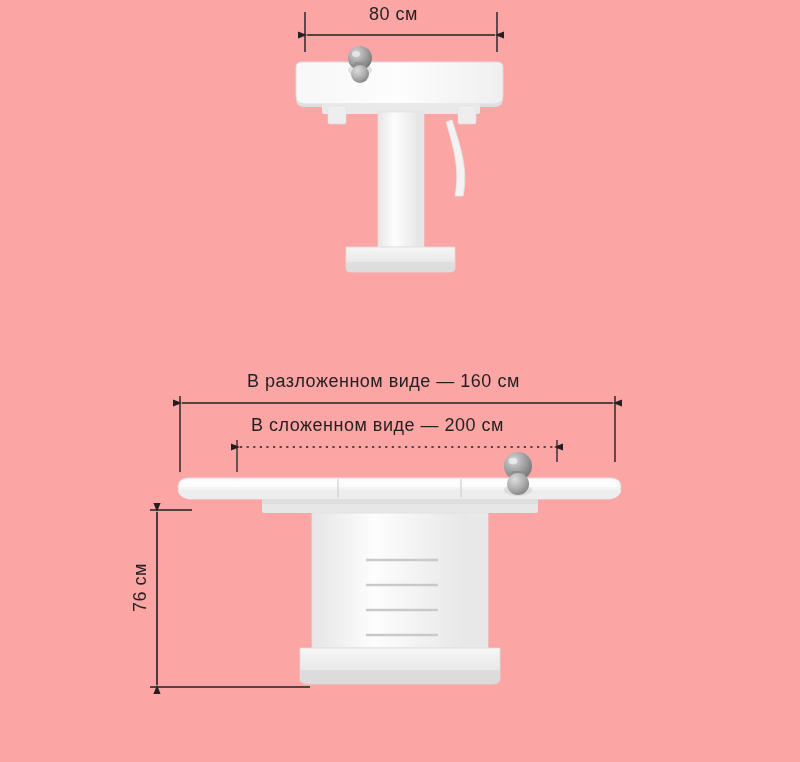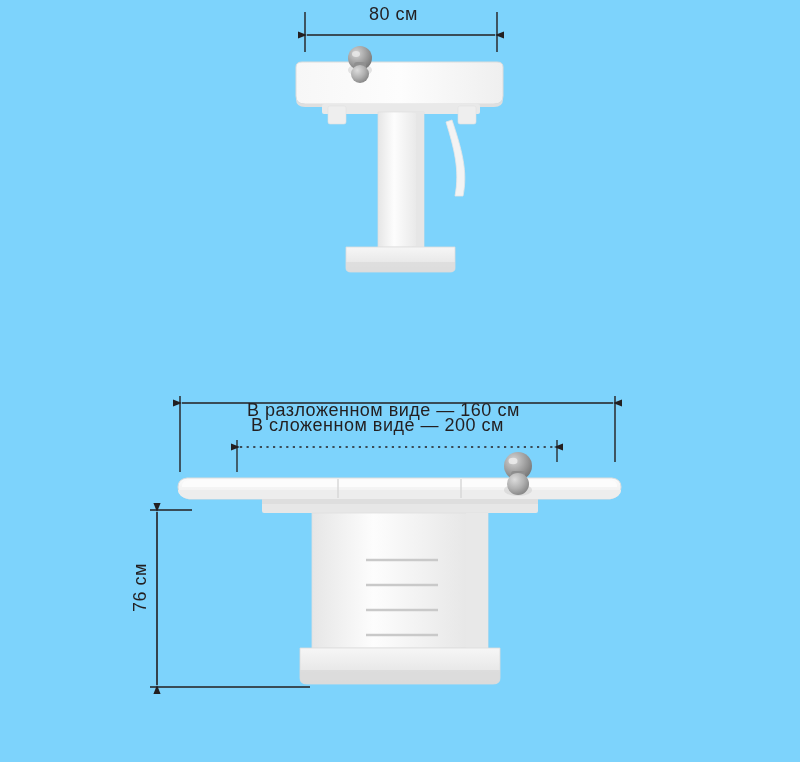--- a/index.html
+++ b/index.html
@@ -9,21 +9,21 @@
   }
   body {
     font-family: "Liberation Sans", sans-serif;
     color: #231f20;
   }
   #page {
     position: relative;
     width: 800px;
     height: 762px;
     overflow: hidden;
-    background: #7dd3fc;
+    background: #fca5a5;
   }
   .dim-label {
     position: absolute;
     font-size: 18px;
     letter-spacing: 0.5px;
     color: #231f20;
     white-space: nowrap;
   }
   .dim-label.vertical {
     writing-mode: vertical-rl;
@@ -38,21 +38,20 @@
     height: 762px;
   }
   
   #label-top-width {
     left: 369px;
     top: 4px;
   }
   #label-unfolded {
     left: 247px;
     top: 371px;
-    margin-top: 29px;
   }
   #label-folded {
     left: 251px;
     top: 415px;
   }
   #label-height {
     left: 131px;
     top: 563px;
   }
 </style>

